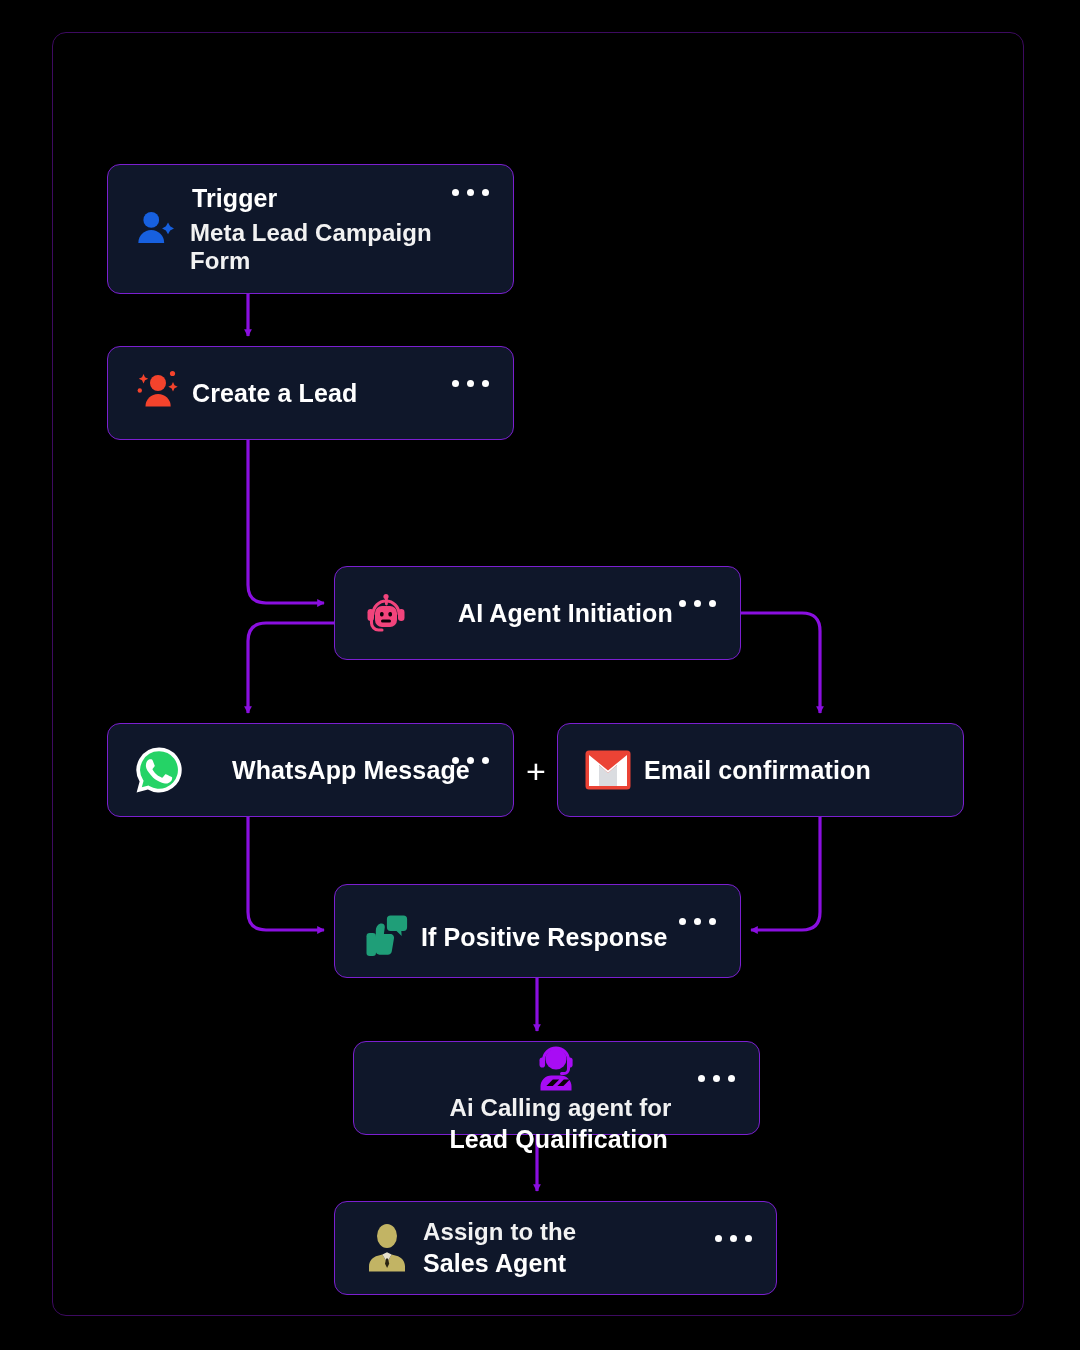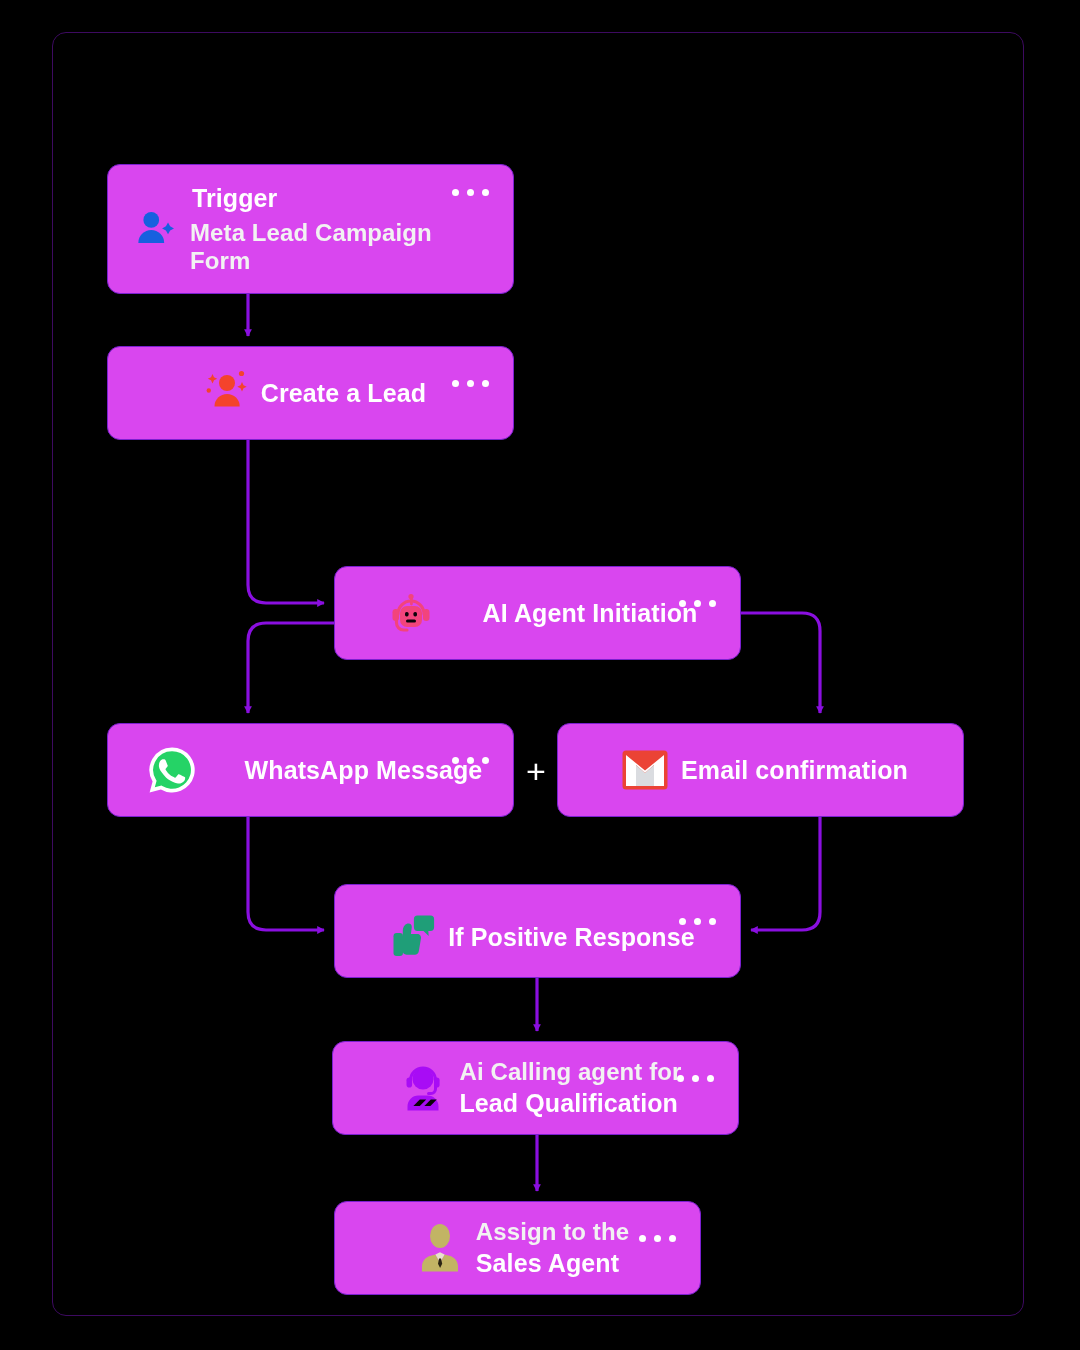--- a/index.html
+++ b/index.html
@@ -11,44 +11,44 @@
   
   .frame{position:absolute;left:52px;top:32px;width:972px;height:1284px;
          box-sizing:border-box;border:1.5px solid #3d0a60;border-radius:14px;
          background:transparent;}
 
   
   #wires{position:absolute;left:0;top:0;width:1080px;height:1350px;
          pointer-events:none;}
 
   
-  .card{position:absolute;box-sizing:border-box;background:#d946ef;
+  .card{position:absolute;box-sizing:border-box;background:#0f172a;
         border:1.6px solid #7b1fd0;border-radius:13px;
-        display:flex;align-items:center;justify-content:center;}
+        display:flex;align-items:center;}
   .card .ico{flex:0 0 auto;display:flex;align-items:center;justify-content:center;}
   .card .txt{display:flex;flex-direction:column;justify-content:center;}
 
   .t-bold{color:#ffffff;font-weight:700;letter-spacing:.1px;}
   .t-reg{color:#f2f2f2;font-weight:700;letter-spacing:.1px;}
 
   .dots{position:absolute;display:flex;gap:8px;align-items:center;}
   .dots i{display:block;width:7px;height:7px;border-radius:50%;background:#ffffff;}
 
   .plus{position:absolute;color:#ffffff;font-size:34px;font-weight:400;
         line-height:1;}
 
   
   #card-trigger{left:107px;top:164px;width:407px;height:130px;}
   #card-lead{left:107px;top:346px;width:407px;height:94px;}
   #card-ai{left:334px;top:566px;width:407px;height:94px;}
   #card-wa{left:107px;top:723px;width:407px;height:94px;}
   #card-mail{left:557px;top:723px;width:407px;height:94px;}
   #card-pos{left:334px;top:884px;width:407px;height:94px;}
-  #card-call{left:332px;top:1041px;width:407px;height:94px;}
-  #card-sales{left:334px;top:1201px;width:367px;height:94px;}
+  #card-call{left:353px;top:1041px;width:407px;height:94px;flex-direction:column;}
+  #card-sales{left:334px;top:1201px;width:443px;height:94px;}
 </style>
 </head>
 <body>
 
 <div id="stage">
 
   <div class="frame"></div>
 
   <svg id="wires" viewBox="0 0 1080 1350" xmlns="http://www.w3.org/2000/svg">
     <defs>

